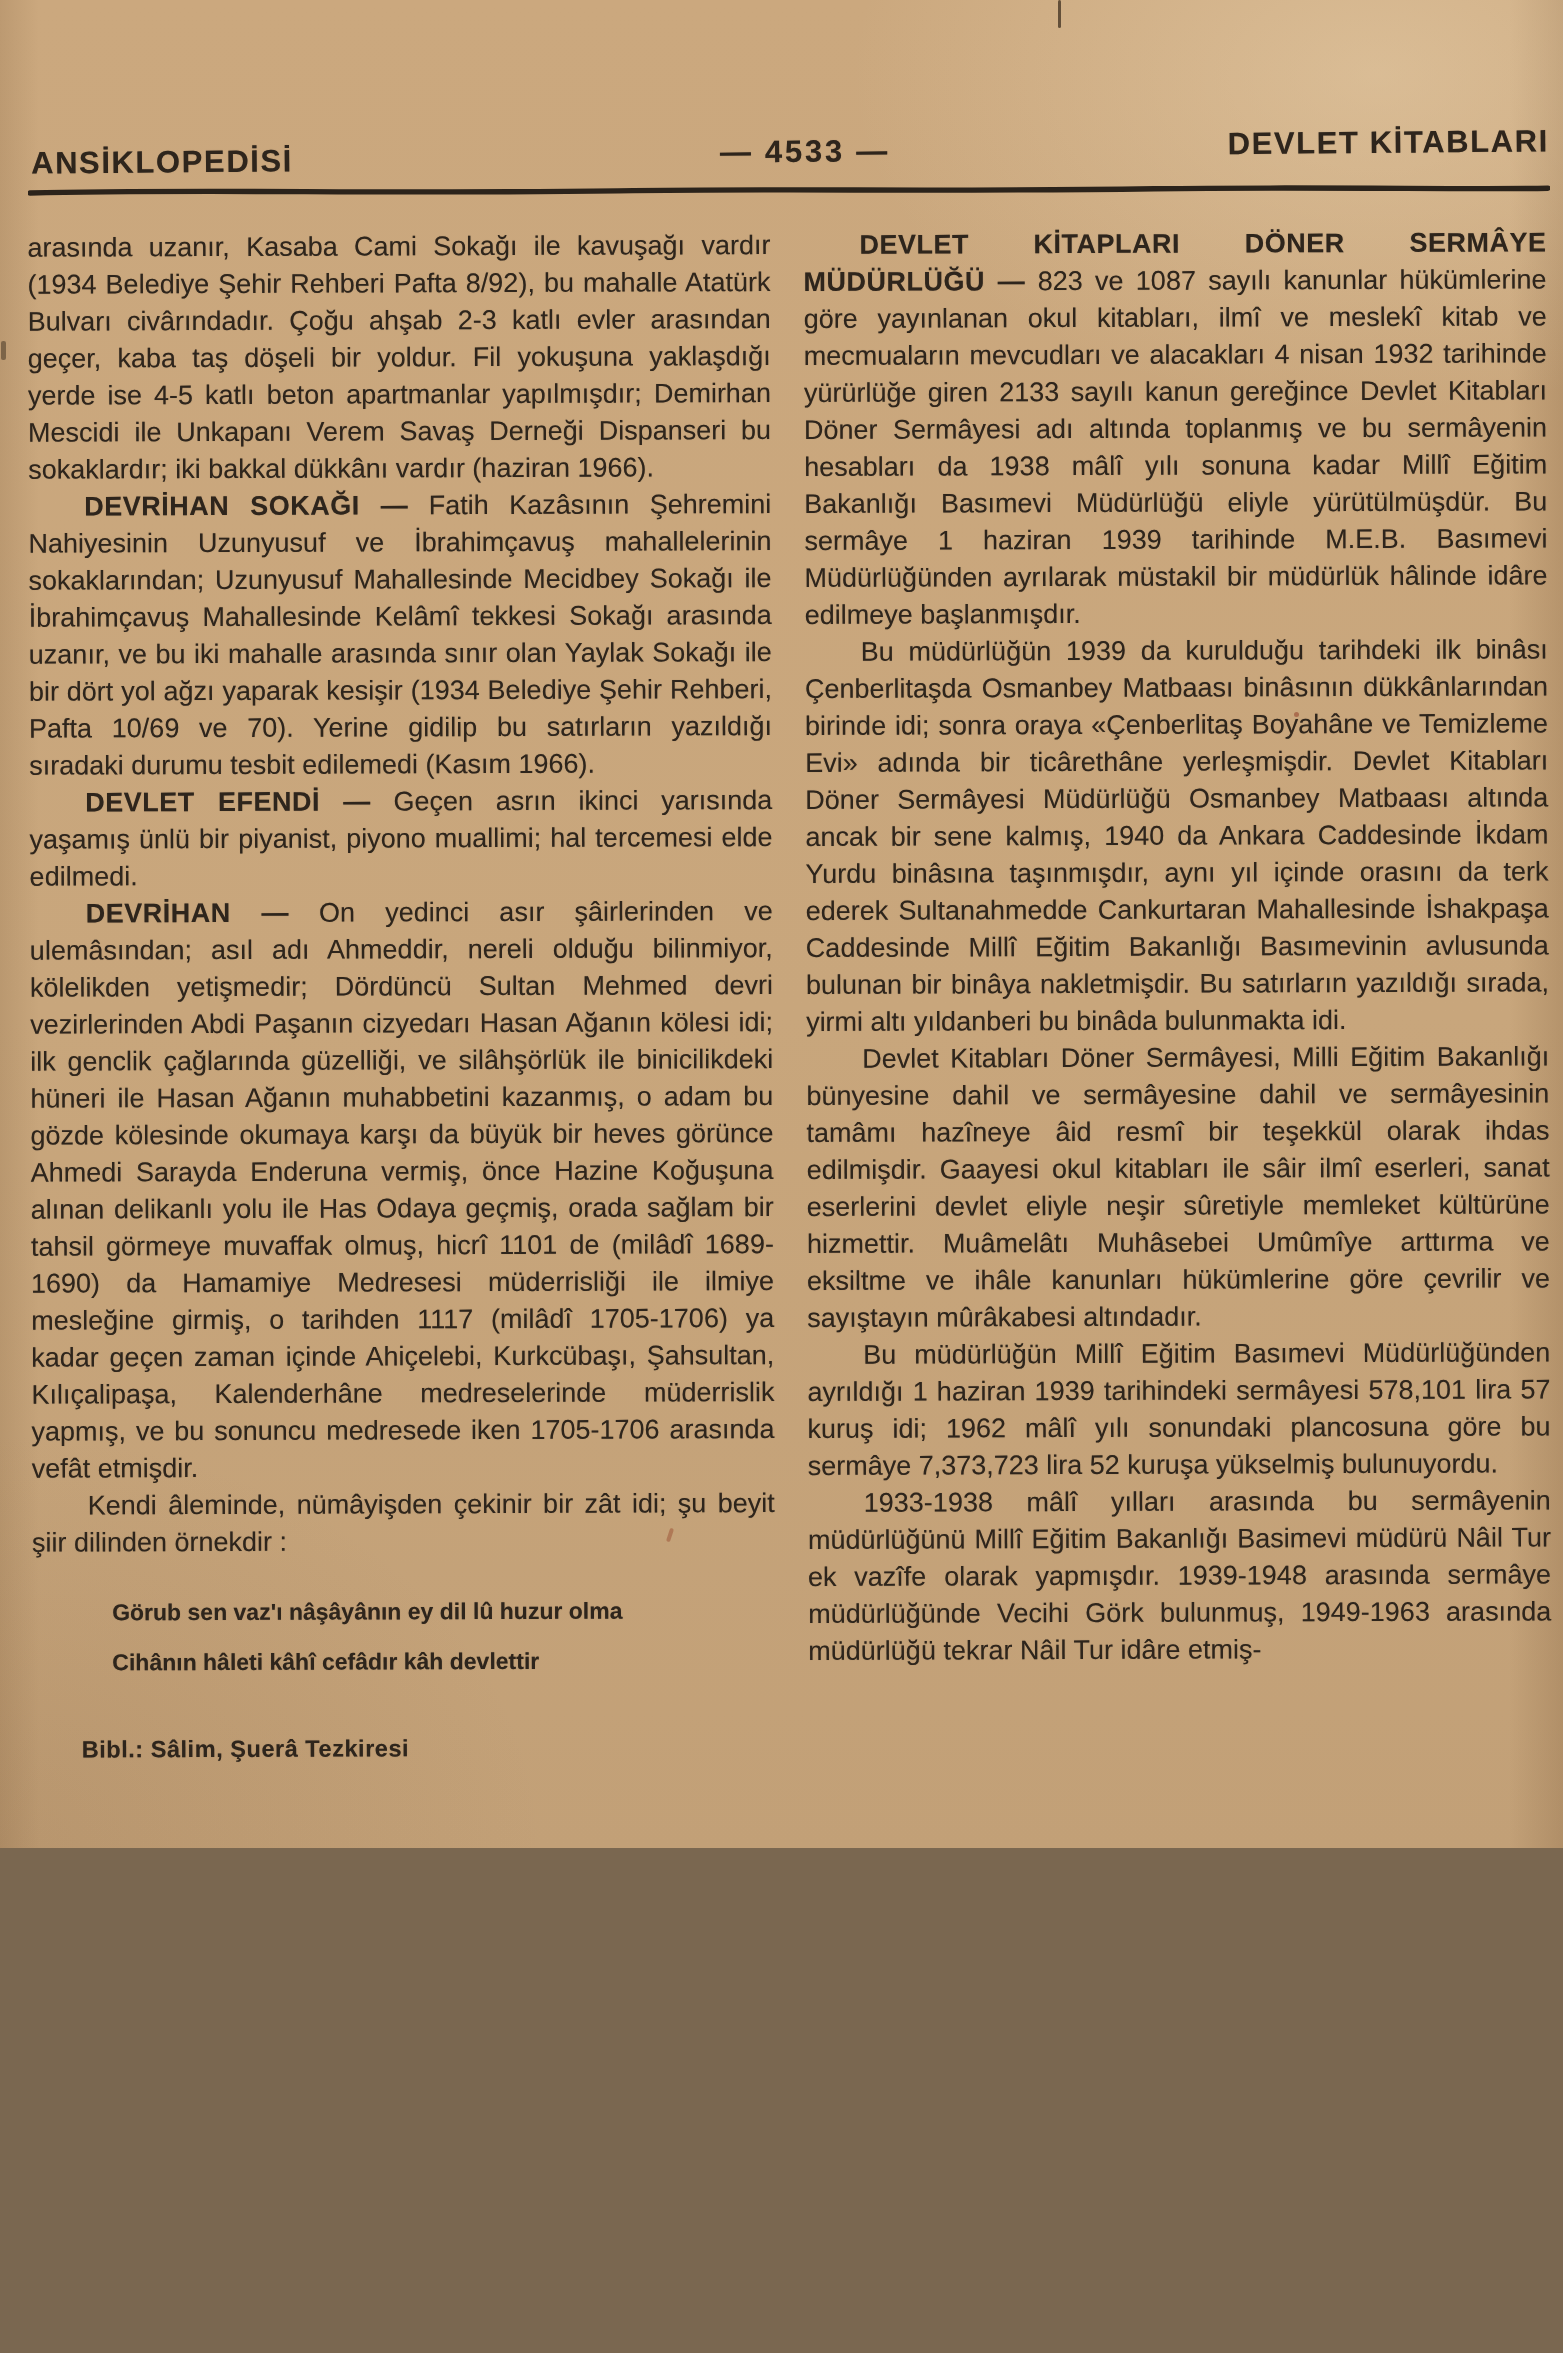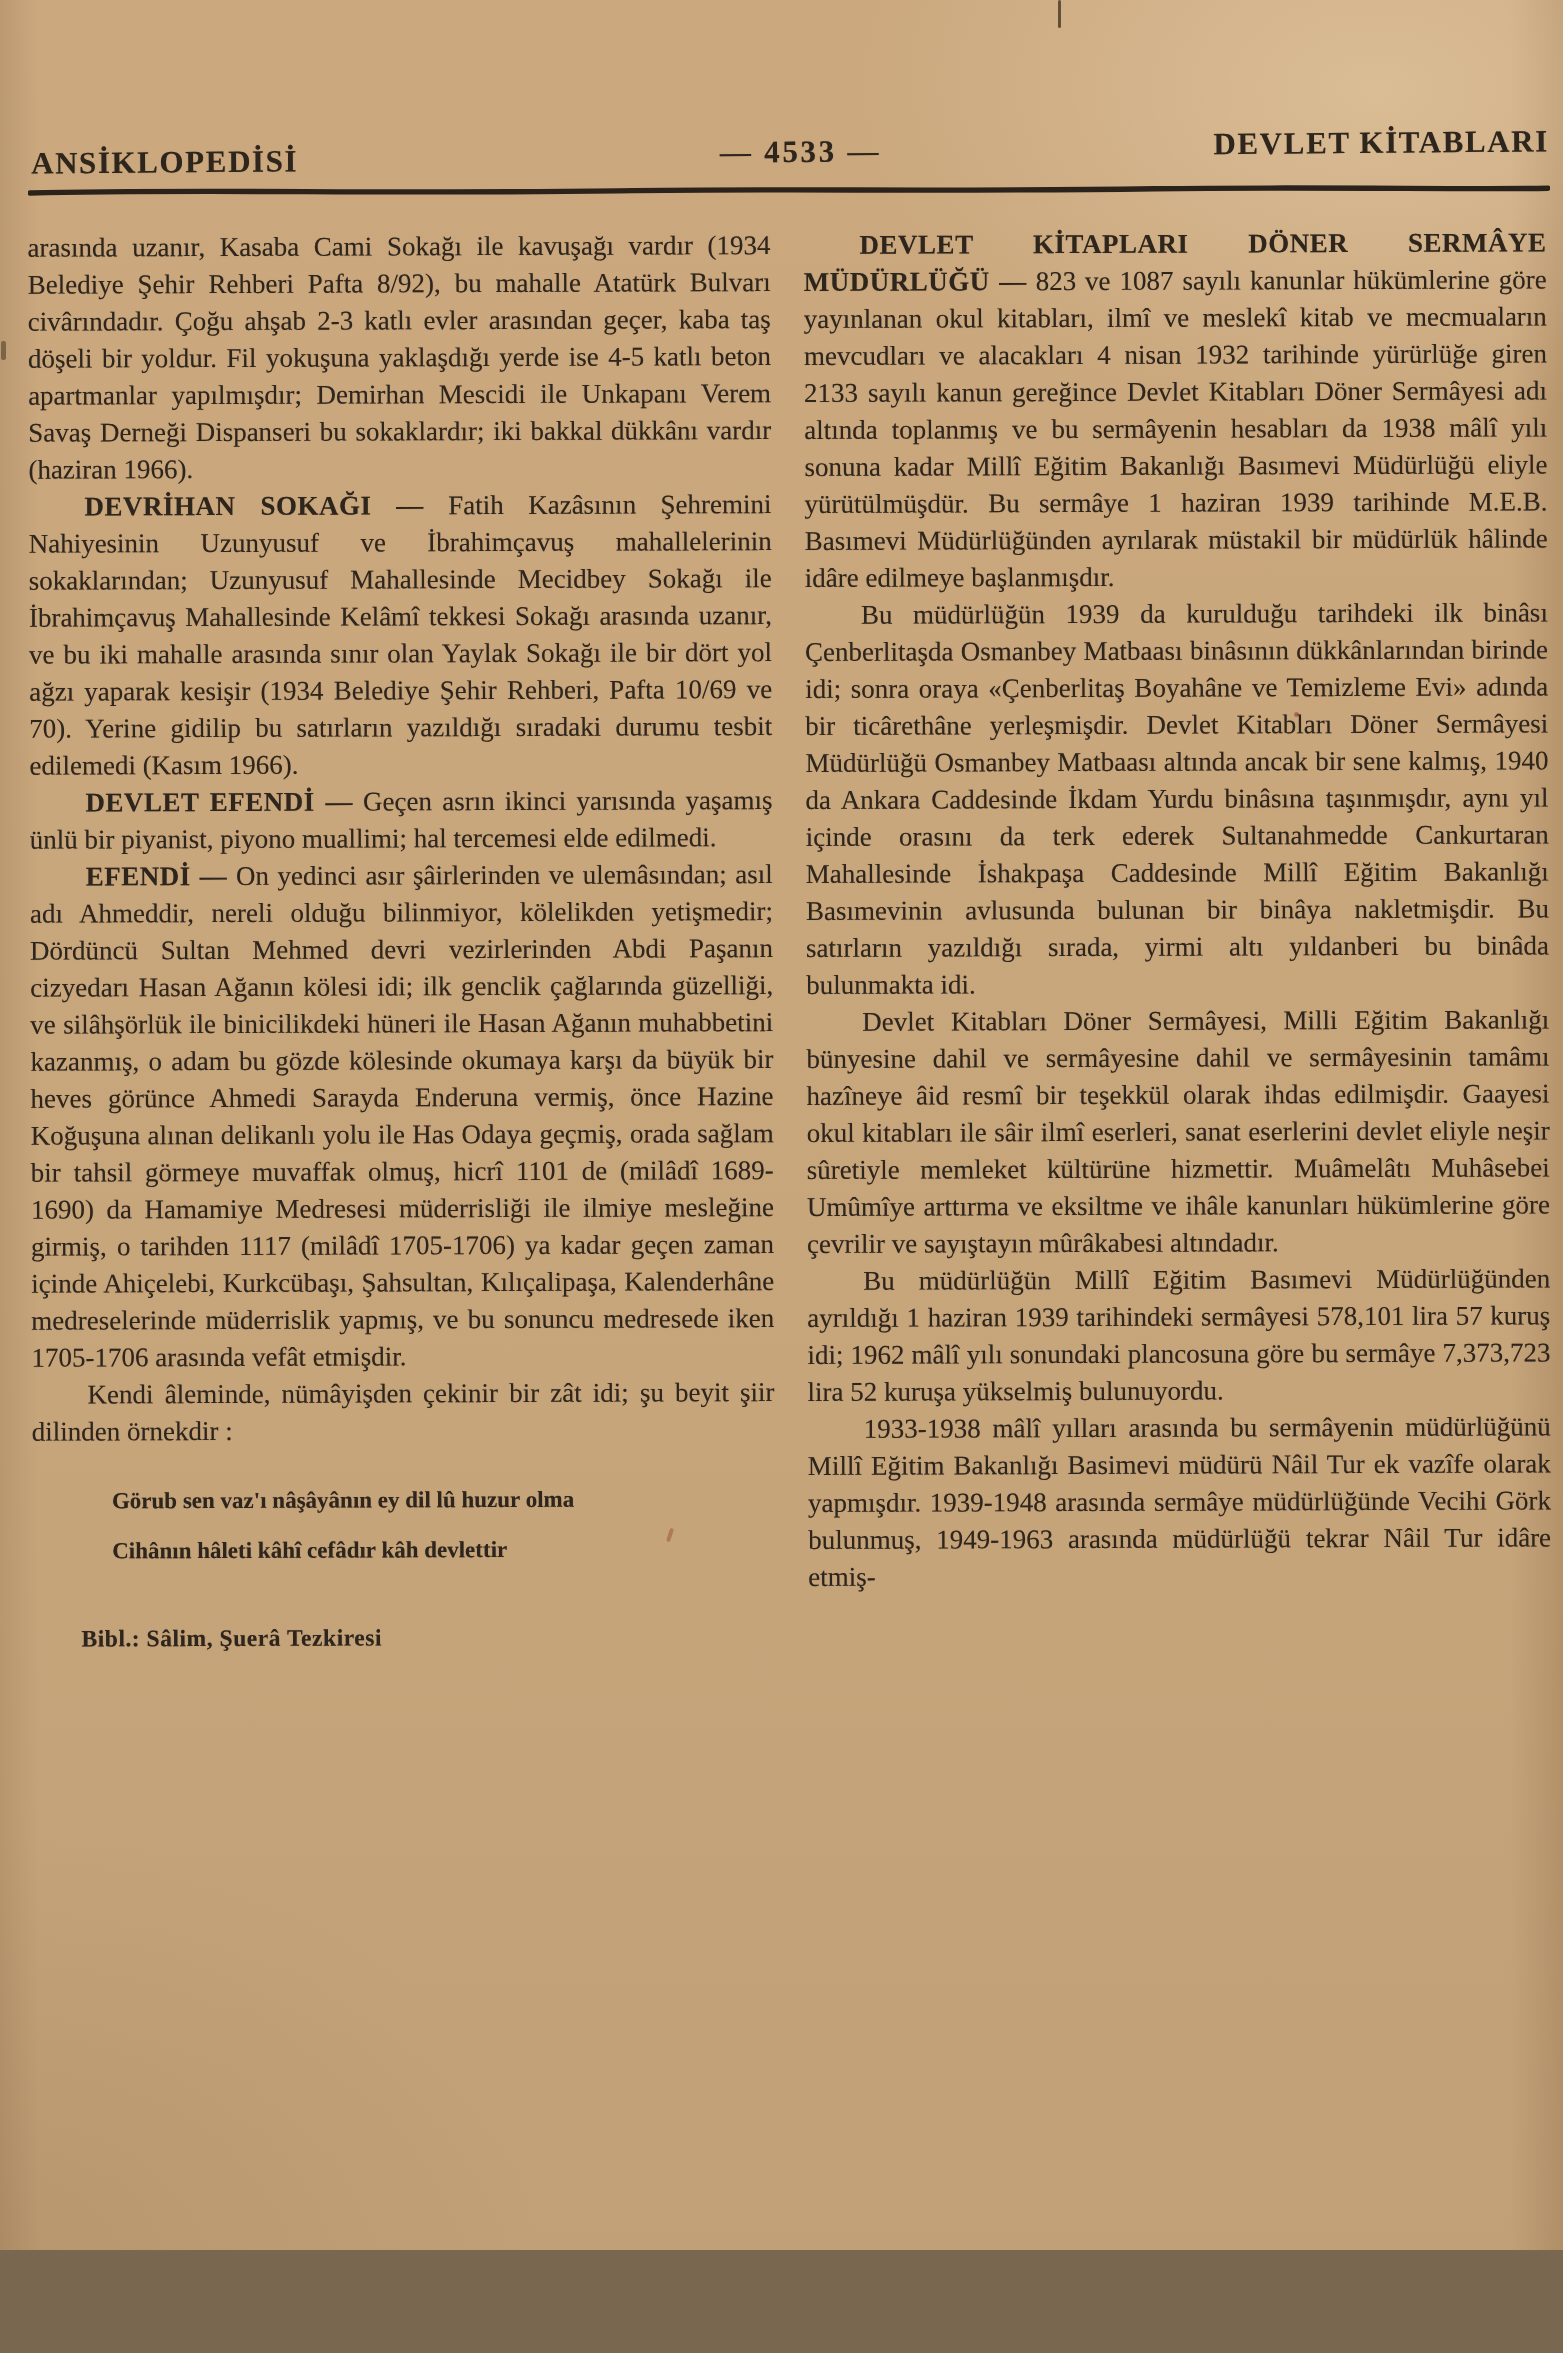--- a/index.html
+++ b/index.html
@@ -1,28 +1,28 @@
 <!DOCTYPE html>
 <html style="font-size:8.6px"><head>
 <meta charset="utf-8">
 <style>
   html,body { margin:0; padding:0; background:#7a6750; }
 
   .page {
     position:relative;
-    width:1564px; height:2250px;
+    width:1564px; height:1848px;
     overflow:hidden;
     margin:0 auto;
     background:
       radial-gradient(751px 483px at 88% 4%, rgba(240,219,184,0.40), rgba(240,219,184,0) 70%),
       radial-gradient(912px 697px at 0% 100%, rgba(120,85,52,0.14), rgba(120,85,52,0) 60%),
       linear-gradient(90deg, rgba(110,78,46,0.16) 0%, rgba(110,78,46,0) 2.5%, rgba(110,78,46,0) 96.5%, rgba(110,78,46,0.22) 100%),
       linear-gradient(180deg, #cba87e 0%, #c8a67c 55%, #c2a077 100%);
     color:#2e251c;
-    font-family:Liberation Serif, serif;
+    font-family:Liberation Sans, sans-serif;
     text-shadow:0 0 0.8px rgba(46,37,28,0.38);
   }
 
   
   .header {
     position:absolute; top:130px; left:31px; width:1518px; height:48px;
     transform:rotate(-0.5deg);
     font-weight:bold; font-size:31px; letter-spacing:1.6px;
     white-space:nowrap;
   }
@@ -100,21 +100,21 @@
       </p>
       <p class="mt-lg">
         <span class="lead">DEVRİHAN SOKAĞI —</span>
         <span>Fatih Kazâsının Şehremini Nahiyesinin Uzunyusuf ve İbrahimçavuş mahallelerinin sokaklarından; Uzunyusuf Mahallesinde Mecidbey Sokağı ile İbrahimçavuş Mahallesinde Kelâmî tekkesi Sokağı arasında uzanır, ve bu iki mahalle arasında sınır olan Yaylak Sokağı ile bir dört yol ağzı yaparak kesişir (1934 Belediye Şehir Rehberi, Pafta 10/69 ve 70). Yerine gidilip bu satırların yazıldığı sıradaki durumu tesbit edilemedi (Kasım 1966).</span>
       </p>
       <p class="mt-xl">
         <span class="lead">DEVLET EFENDİ —</span>
         <span>Geçen asrın ikinci yarısında yaşamış ünlü bir piyanist, piyono muallimi; hal tercemesi elde edilmedi.</span>
       </p>
       <p>
-        <span class="lead">EFENDİ —</span>
+        <span class="lead">DEVRİHAN —</span>
         <span>On yedinci asır şâirlerinden ve ulemâsından; asıl adı Ahmeddir, nereli olduğu bilinmiyor, kölelikden yetişmedir; Dördüncü Sultan Mehmed devri vezirlerinden Abdi Paşanın cizyedarı Hasan Ağanın kölesi idi; ilk genclik çağlarında güzelliği, ve silâhşörlük ile binicilikdeki hüneri ile Hasan Ağanın muhabbetini kazanmış, o adam bu gözde kölesinde okumaya karşı da büyük bir heves görünce Ahmedi Sarayda Enderuna vermiş, önce Hazine Koğuşuna alınan delikanlı yolu ile Has Odaya geçmiş, orada sağlam bir tahsil görmeye muvaffak olmuş, hicrî 1101 de (milâdî 1689-1690) da Hamamiye Medresesi müderrisliği ile ilmiye mesleğine girmiş, o tarihden 1117 (milâdî 1705-1706) ya kadar geçen zaman içinde Ahiçelebi, Kurkcübaşı, Şahsultan, Kılıçalipaşa, Kalenderhâne medreselerinde müderrislik yapmış, ve bu sonuncu medresede iken 1705-1706 arasında vefât etmişdir.</span>
       </p>
       <p>
         <span>Kendi âleminde, nümâyişden çekinir bir zât idi; şu beyit şiir dilinden örnekdir :</span>
       </p>
       <div class="verse">
         <div>Görub sen vaz'ı nâşâyânın ey dil lû huzur olma</div>
         <div>Cihânın hâleti kâhî cefâdır kâh devlettir</div>
       </div>
       <div class="bibl">Bibl.: Sâlim, Şuerâ Tezkiresi</div>

